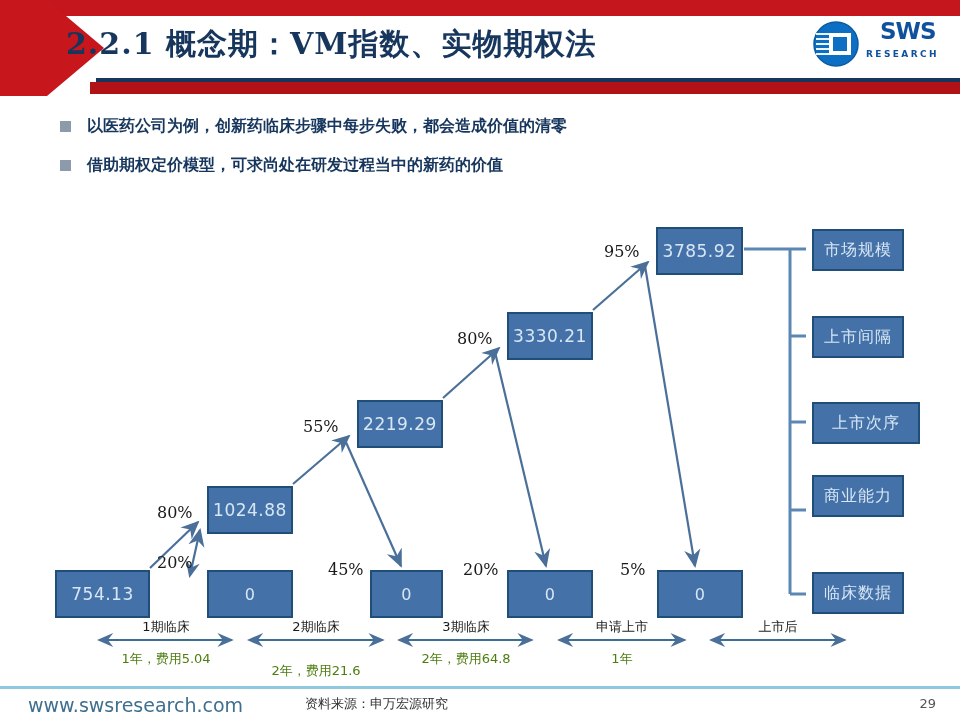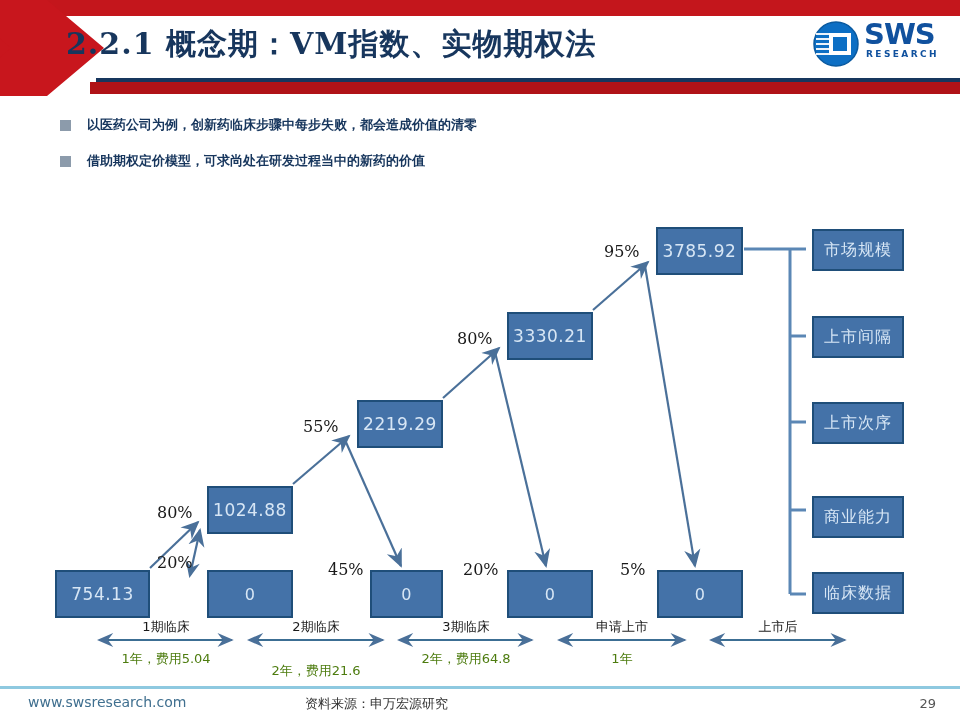--- a/index.html
+++ b/index.html
@@ -36,38 +36,38 @@
     position:absolute;left:66px;top:24px;
     font-family:"DejaVu Serif","Liberation Serif",serif;
     font-size:30px;font-weight:bold;color:#17365d;letter-spacing:1px;
     white-space:nowrap;
   }
 
   
   .logo{position:absolute;left:812px;top:18px;width:140px;height:56px;}
   .logo-mark{position:absolute;left:0;top:2px;width:48px;height:48px;}
   .logo-text{
-    position:absolute;left:52px;top:2px;
-    font-family:"DejaVu Sans","Liberation Sans",sans-serif;
-    font-size:29px;font-weight:bold;color:#10519e;letter-spacing:-1px;line-height:1;
+    position:absolute;left:68px;top:2px;
+    font-family:"DejaVu Sans","Liberation Sans",sans-serif;
+    font-size:23px;font-weight:bold;color:#10519e;letter-spacing:-1px;line-height:1;
   }
   .logo-sub{
     position:absolute;left:54px;top:31px;
     font-size:9px;font-weight:bold;color:#10519e;letter-spacing:2.4px;
   }
 
   
   .bullets{position:absolute;left:60px;top:116px;width:860px;}
   .bullet{display:flex;align-items:center;margin-bottom:18px;}
   .bullet-mark{
     width:11px;height:11px;background:#8c9bab;margin-right:16px;flex:0 0 auto;
   }
   .bullet-text{
     font-family:Liberation Serif, serif;
-    font-size:13px;font-weight:bold;color:#17365d;white-space:nowrap;
+    font-size:16px;font-weight:bold;color:#17365d;white-space:nowrap;
   }
 
   
   .diagram{position:absolute;left:0;top:200px;width:960px;height:480px;}
   .diagram svg{position:absolute;left:0;top:0;}
 
   .node{
     position:absolute;box-sizing:border-box;
     background:#4472a8;border:2px solid #1f4e79;
     color:#d7e6f5;font-size:17px;
@@ -97,21 +97,21 @@
   .phase-sub{
     position:absolute;font-size:13px;color:#4d7c0f;
     font-family:"DejaVu Sans","Liberation Sans",sans-serif;
     white-space:nowrap;text-align:center;
   }
 
   
   .footer{position:absolute;left:0;top:686px;width:960px;height:34px;}
   .footer-rule{position:absolute;left:0;top:0;width:960px;height:3px;background:#8ec9e0;}
   .footer-url{
-    position:absolute;left:28px;top:8px;font-size:14px;color:#3f6f8f;
+    position:absolute;left:28px;top:8px;font-size:19px;color:#3f6f8f;
     font-family:"DejaVu Sans","Liberation Sans",sans-serif;
   }
   .footer-src{
     position:absolute;left:305px;top:9px;font-size:13px;color:#333;
     font-family:"DejaVu Sans","Liberation Sans",sans-serif;
   }
   .footer-page{
     position:absolute;right:24px;top:10px;font-size:13px;color:#555;
     font-family:"DejaVu Sans","Liberation Sans",sans-serif;
   }
@@ -219,22 +219,22 @@
     <div class="pct" style="left:157px;top:353px;">20%</div>
     <div class="pct" style="left:303px;top:217px;">55%</div>
     <div class="pct" style="left:328px;top:360px;">45%</div>
     <div class="pct" style="left:457px;top:129px;">80%</div>
     <div class="pct" style="left:463px;top:360px;">20%</div>
     <div class="pct" style="left:604px;top:42px;">95%</div>
     <div class="pct" style="left:620px;top:360px;">5%</div>
 
     <div class="rnode" style="left:812px;top:29px;width:92px;height:42px;">市场规模</div>
     <div class="rnode" style="left:812px;top:116px;width:92px;height:42px;">上市间隔</div>
-    <div class="rnode" style="left:812px;top:202px;width:92px;height:42px;">上市次序</div>
-    <div class="rnode" style="left:812px;top:296px;width:92px;height:42px;">商业能力</div>
+    <div class="rnode" style="left:812px;top:202px;width:108px;height:42px;">上市次序</div>
+    <div class="rnode" style="left:812px;top:275px;width:92px;height:42px;">商业能力</div>
     <div class="rnode" style="left:812px;top:372px;width:92px;height:42px;">临床数据</div>
 
     <div class="phase-label" style="left:126px;top:418px;width:80px;">1期临床</div>
     <div class="phase-label" style="left:276px;top:418px;width:80px;">2期临床</div>
     <div class="phase-label" style="left:426px;top:418px;width:80px;">3期临床</div>
     <div class="phase-label" style="left:582px;top:418px;width:80px;">申请上市</div>
     <div class="phase-label" style="left:738px;top:418px;width:80px;">上市后</div>
 
     <div class="phase-sub" style="left:106px;top:450px;width:120px;">1年，费用5.04</div>
     <div class="phase-sub" style="left:256px;top:450px;width:120px;margin-top:12px;">2年，费用21.6</div>

